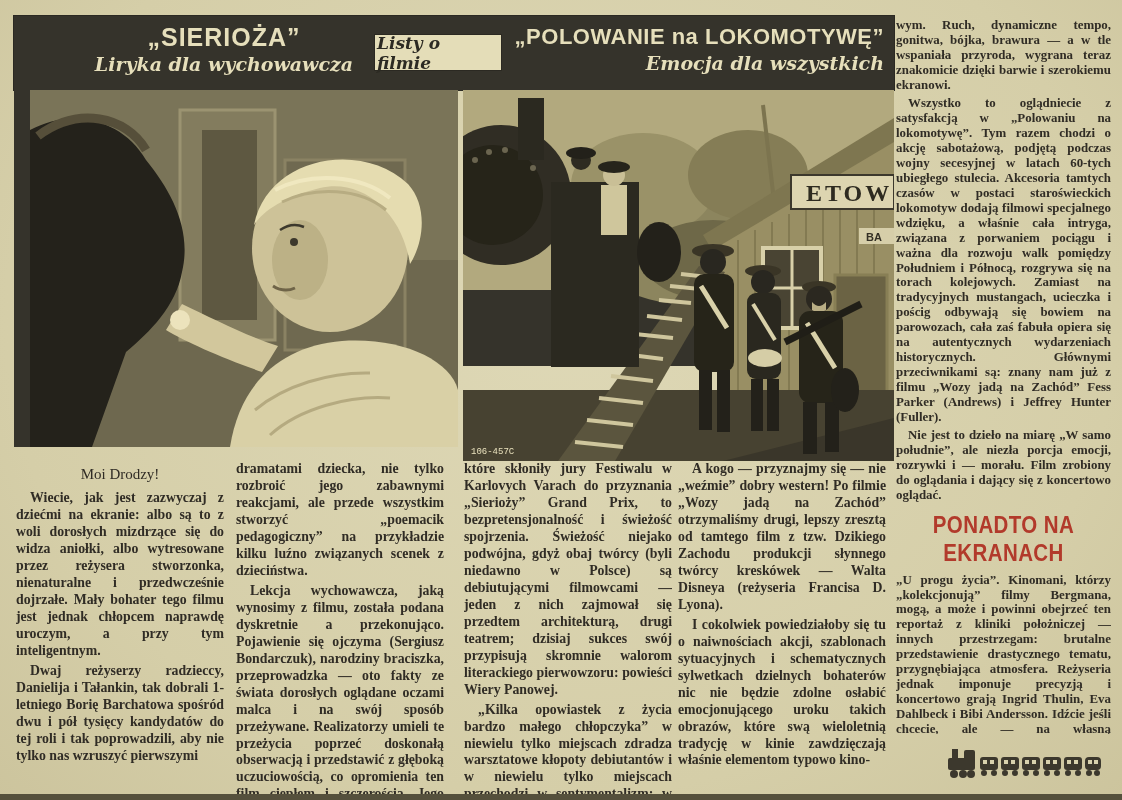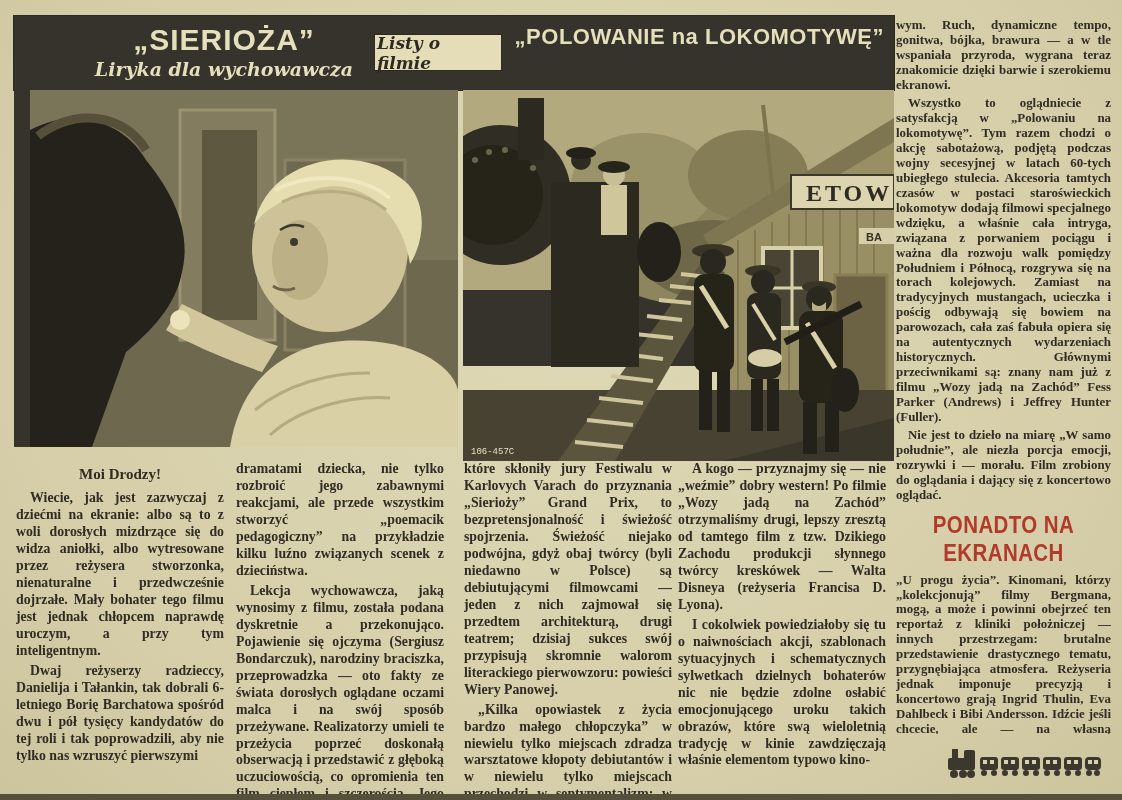--- a/index.html
+++ b/index.html
@@ -9,40 +9,40 @@
     background:#d8d1ad;
     background-image: radial-gradient(ellipse at 50% 40%, #ded8b6 0%, #d5cea8 70%, #ccc49d 100%);
     overflow:hidden;
     font-family:"Liberation Serif", serif;
     color:#2f2b24;
   }
   
   .band{position:absolute; left:14px; top:16px; width:880px; height:74px; background:#35332b;
         box-shadow:0 0 0 1px #2b2922;}
   .head-left{position:absolute; left:50px; top:7px; width:320px; text-align:center; color:#e6dfbb;}
-  .head-left .title{font-family:"Liberation Sans", sans-serif; font-weight:bold; font-size:30px; letter-spacing:1px;}
+  .head-left .title{font-family:"Liberation Sans", sans-serif; font-weight:bold; font-size:25px; letter-spacing:1px;}
   .script{font-family:"DejaVu Serif", serif; font-style:italic; font-weight:bold;}
   .head-left .subtitle{font-size:19px; margin-top:1px;}
   .badge{position:absolute; left:363px; top:21px; width:122px; height:31px;
          background:#e4ddb8; color:#2c2a23; display:flex; align-items:center; justify-content:center;
          font-size:17px; box-shadow:0 0 0 2px #e4ddb8, 0 0 0 3px #2b2922;}
   .head-right{position:absolute; left:498px; top:8px; width:372px; text-align:right; color:#e6dfbb;}
   .head-right .title{font-family:"Liberation Sans", sans-serif; font-weight:bold; font-size:22px; letter-spacing:.5px;}
   .head-right .subtitle{font-size:19px; margin-top:2px;}
   
   .photo-left-frame{position:absolute; left:14px; top:90px; width:444px; height:357px; background:#35332b;}
   .photo-left-frame svg{position:absolute; right:0; top:0;}
   .photo-center{position:absolute; left:463px; top:90px; width:431px; height:276px; background:#35332b;}
   
   .col{position:absolute; top:461px; width:208px; height:335px; overflow:hidden;
        font-size:13.8px; line-height:1.23; font-weight:bold; text-align:justify; color:#302c25;}
   .col p{margin:0 0 3px 0; text-indent:14px;}
   .col p.noindent{text-indent:0;}
   #col1{left:16px;} #col2{left:236px;} #col3{left:464px;} #col4{left:678px;}
-  .col-heading{text-align:center; font-weight:bold; font-size:15px; margin:4px 0 7px 0;}
+  .col-heading{text-align:center; font-weight:normal; font-size:15px; margin:4px 0 7px 0;}
   #col5{position:absolute; left:896px; top:18px; width:215px; height:716px; overflow:hidden;
         font-size:12.9px; line-height:1.16; font-weight:bold; text-align:justify; color:#302c25;}
   #col5 p{margin:0 0 3px 0; text-indent:12px;}
   #col5 p.noindent{text-indent:0;}
   .section-heading{font-family:"Liberation Sans", sans-serif; font-weight:bold; font-size:20.5px;
         color:#b23a2b; letter-spacing:.4px; text-align:center; margin:12px 0 10px 0;
         transform:scaleY(1.15); transform-origin:center;}
   .train{position:absolute; left:946px; top:744px;}
   .bottom-edge{position:absolute; left:0; top:794px; width:1122px; height:6px; background:#55503c;}
 </style>
@@ -52,20 +52,21 @@
 <div id="page">
 
   <div class="band">
     <div class="head-left">
       <div class="title">„SIERIOŻA”</div>
       <div class="subtitle script">Liryka dla wychowawcza</div>
     </div>
     <div class="badge script">Listy o filmie</div>
     <div class="head-right">
       <div class="title">„POLOWANIE na LOKOMOTYWĘ”</div>
+      <div class="subtitle script">Emocja dla wszystkich</div>
     </div>
   </div>
 
   <div class="photo-left-frame">
     <svg width="428" height="357" viewBox="0 0 428 357" aria-hidden="true">
       <rect x="0" y="0" width="428" height="357" fill="#6e684f"></rect>
       <rect x="0" y="0" width="428" height="170" fill="#7a7458"></rect>
       <rect x="150" y="20" width="95" height="230" fill="#837c5e" stroke="#9b9371" stroke-width="3"></rect>
       <rect x="172" y="40" width="55" height="190" fill="#5e5841"></rect>
       <rect x="255" y="70" width="120" height="190" fill="#6f6950" stroke="#8a8263" stroke-width="3"></rect>
@@ -173,21 +174,21 @@
         <rect x="362" y="312" width="14" height="50" fill="#23211a"></rect>
         <ellipse cx="382" cy="300" rx="14" ry="22" fill="#23211a"></ellipse>
       </g>
       <text x="8" y="364" font-family="Liberation Mono, monospace" font-size="9" fill="#e8e0bc">106-457C</text>
     </svg>
   </div>
 
   <div class="col" id="col1">
     <div class="col-heading">Moi Drodzy!</div>
     <p>Wiecie, jak jest zazwyczaj z dziećmi na ekranie: albo są to z woli dorosłych mizdrzące się do widza aniołki, albo wytresowane przez reżysera stworzonka, nienaturalne i przedwcześnie dojrzałe. Mały bohater tego filmu jest jednak chłopcem naprawdę uroczym, a przy tym inteligentnym.</p>
-    <p>Dwaj reżyserzy radzieccy, Danielija i Tałankin, tak dobrali 6-letniego Borię Barchatowa spośród dwu i pół tysięcy kandydatów do tej roli i tak poprowadzili, aby nie tylko nas wzruszyć pierwszymi</p>
+    <p>Dwaj reżyserzy radzieccy, Danielija i Tałankin, tak dobrali 1-letniego Borię Barchatowa spośród dwu i pół tysięcy kandydatów do tej roli i tak poprowadzili, aby nie tylko nas wzruszyć pierwszymi</p>
   </div>
 
   <div class="col" id="col2">
     <p class="noindent">dramatami dziecka, nie tylko rozbroić jego zabawnymi reakcjami, ale przede wszystkim stworzyć „poemacik pedagogiczny” na przykładzie kilku luźno związanych scenek z dzieciństwa.</p>
     <p>Lekcja wychowawcza, jaką wynosimy z filmu, została podana dyskretnie a przekonująco. Pojawienie się ojczyma (Sergiusz Bondarczuk), narodziny braciszka, przeprowadzka — oto fakty ze świata dorosłych oglądane oczami malca i na swój sposób przeżywane. Realizatorzy umieli te przeżycia poprzeć doskonałą obserwacją i przedstawić z głęboką uczuciowością, co opromienia ten film ciepłem i szczerością. Jego dalsze zalety,</p>
   </div>
 
   <div class="col" id="col3">
     <p class="noindent">które skłoniły jury Festiwalu w Karlovych Varach do przyznania „Sierioży” Grand Prix, to bezpretensjonalność i świeżość spojrzenia. Świeżość niejako podwójna, gdyż obaj twórcy (byli niedawno w Polsce) są debiutującymi filmowcami — jeden z nich zajmował się przedtem architekturą, drugi teatrem; dzisiaj sukces swój przypisują skromnie walorom literackiego pierwowzoru: powieści Wiery Panowej.</p>
     <p>„Kilka opowiastek z życia bardzo małego chłopczyka” w niewielu tylko miejscach zdradza warsztatowe kłopoty debiutantów i w niewielu tylko miejscach przechodzi w sentymentalizm; w sumie jest to piękny, humanistyczny film, który wzruszy Was niezależnie od wieku.</p>

